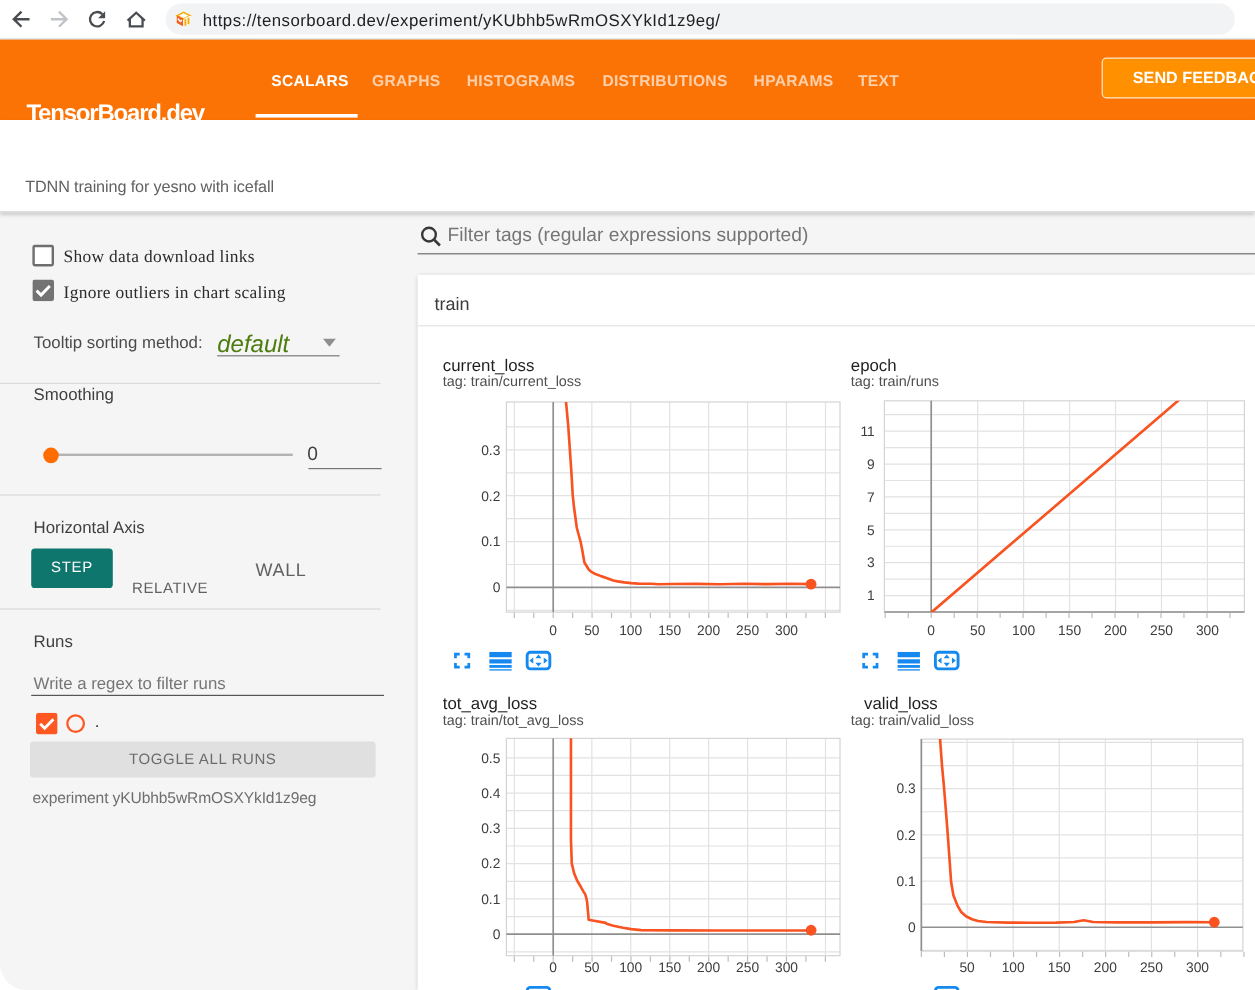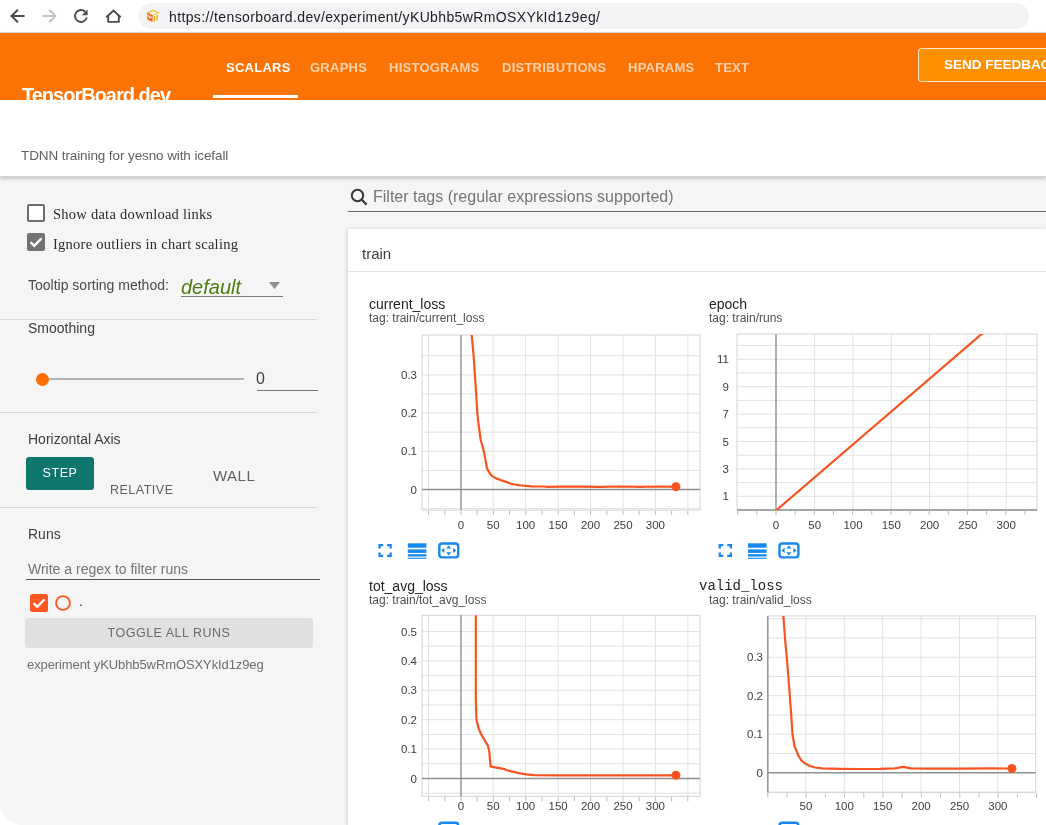--- a/index.html
+++ b/index.html
@@ -137,21 +137,21 @@
   <div id="card" class="abs"></div>
   <div class="abs" style="left:362px;top:245px;font-size:15px;color:#3c3c3c;">train</div>
   <div class="abs" style="left:348px;top:271px;width:698px;height:1px;background:#e3e3e3;"></div>
 
   <div class="abs ctitle" style="left:369px;top:296px;">current_loss</div>
   <div class="abs ctag" style="left:369px;top:311px;">tag: train/current_loss</div>
   <div class="abs ctitle" style="left:709px;top:296px;">epoch</div>
   <div class="abs ctag" style="left:709px;top:311px;">tag: train/runs</div>
   <div class="abs ctitle" style="left:369px;top:578px;">tot_avg_loss</div>
   <div class="abs ctag" style="left:369px;top:593px;">tag: train/tot_avg_loss</div>
-  <div class="abs ctitle" style="left:699px;top:578px;font-family:Liberation Mono, monospace;">valid_loss</div>
+  <div class="abs ctitle" style="left:720px;top:578px;">valid_loss</div>
   <div class="abs ctag" style="left:709px;top:593px;">tag: train/valid_loss</div>
 
 <svg class="abs" style="left:348px;top:229px;" width="698" height="596" viewBox="348 229 698 596" font-family="Liberation Sans, sans-serif">
 <defs>
         <clipPath id="clipc1">
           <rect x="422" y="335" width="278" height="175.1"></rect>
         </clipPath>
         <clipPath id="clipc2">
           <rect x="737" y="334" width="300" height="176"></rect>
         </clipPath>

